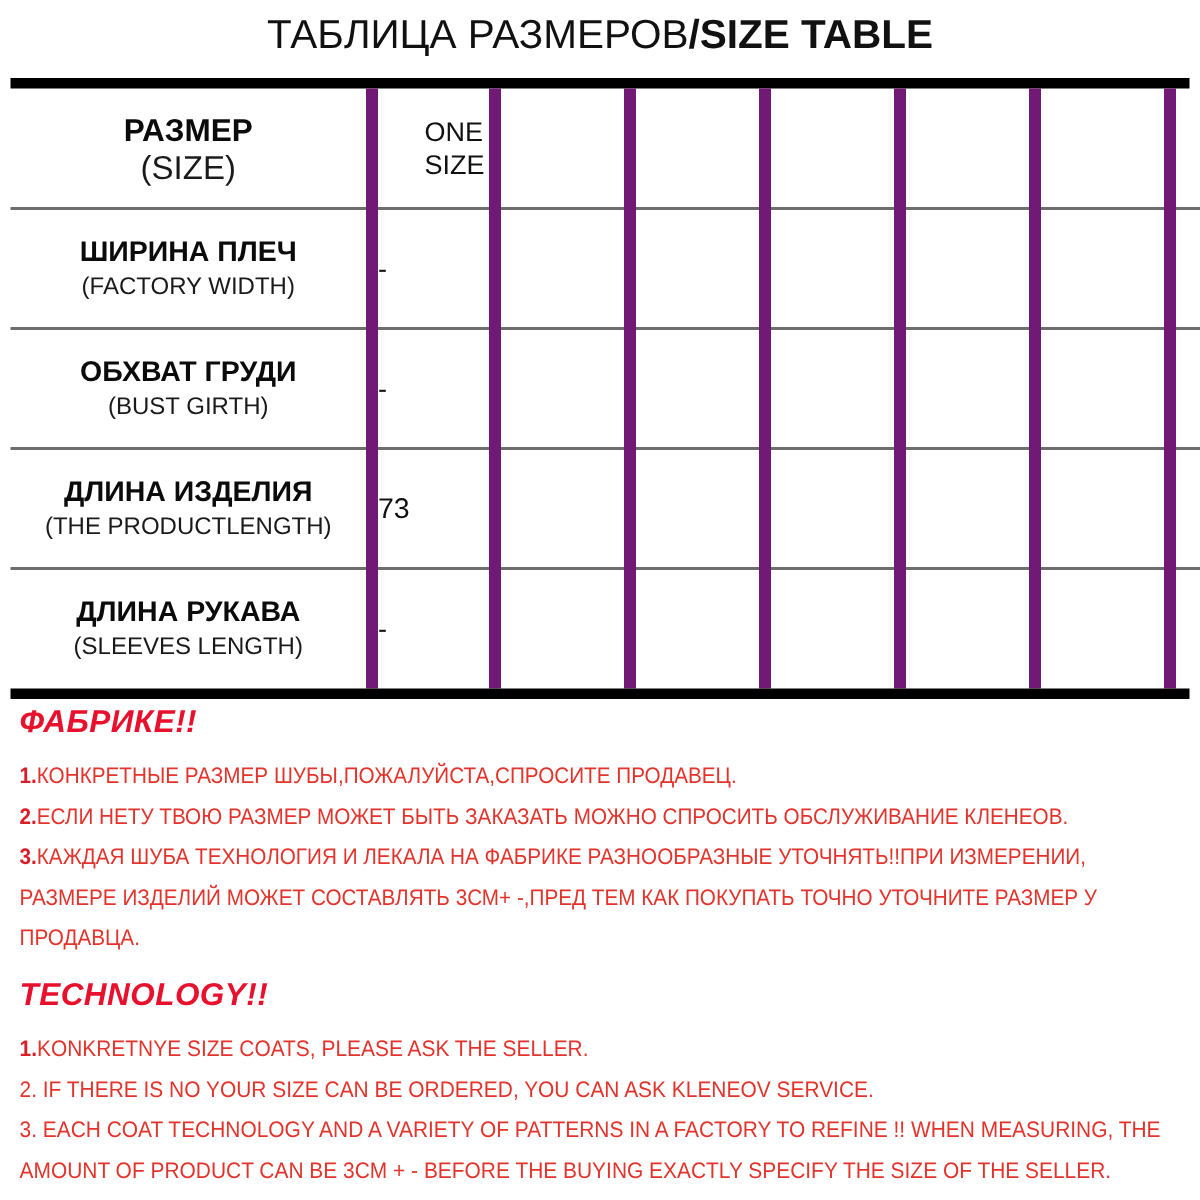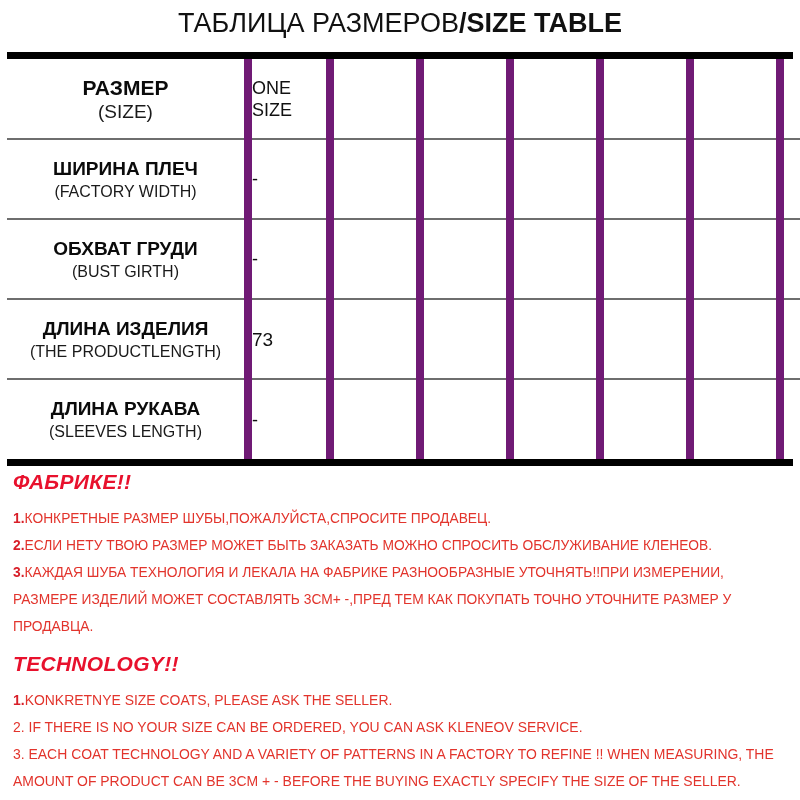--- a/index.html
+++ b/index.html
@@ -95,22 +95,22 @@
   }
   .lbl-en {
     display: block;
     font-size: 16px;
     line-height: 21px;
     font-weight: 400;
     color: #1a1a1a;
     white-space: nowrap;
   }
   .hdr-ru { font-size: 21px; line-height: 26px; }
-  .hdr-en { font-size: 19px; line-height: 22px; }
-  .val-one-size { font-size: 18px; line-height: 22px; }
+  .hdr-en { font-size: 22px; line-height: 22px; }
+  .val-one-size { font-size: 18px; line-height: 22px; padding-left: 31px; }
   .dash { font-size: 18px; }
 
   
   .notice {
     position: absolute;
     left: 13px;
     width: 775px;
   }
   #notice-ru { top: 468px; }
   #notice-en { top: 650px; }

